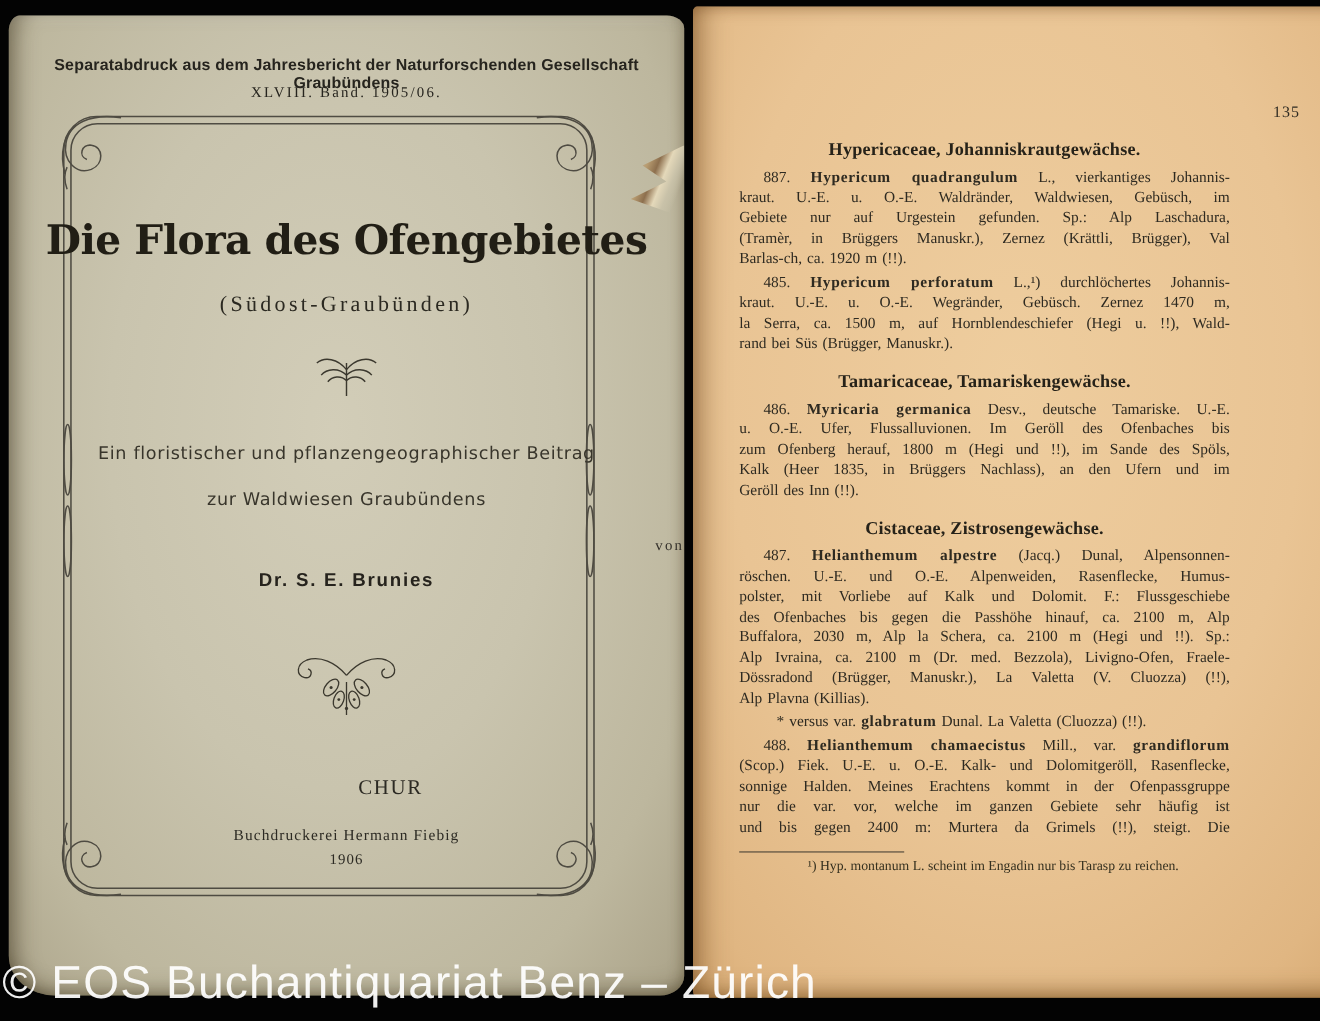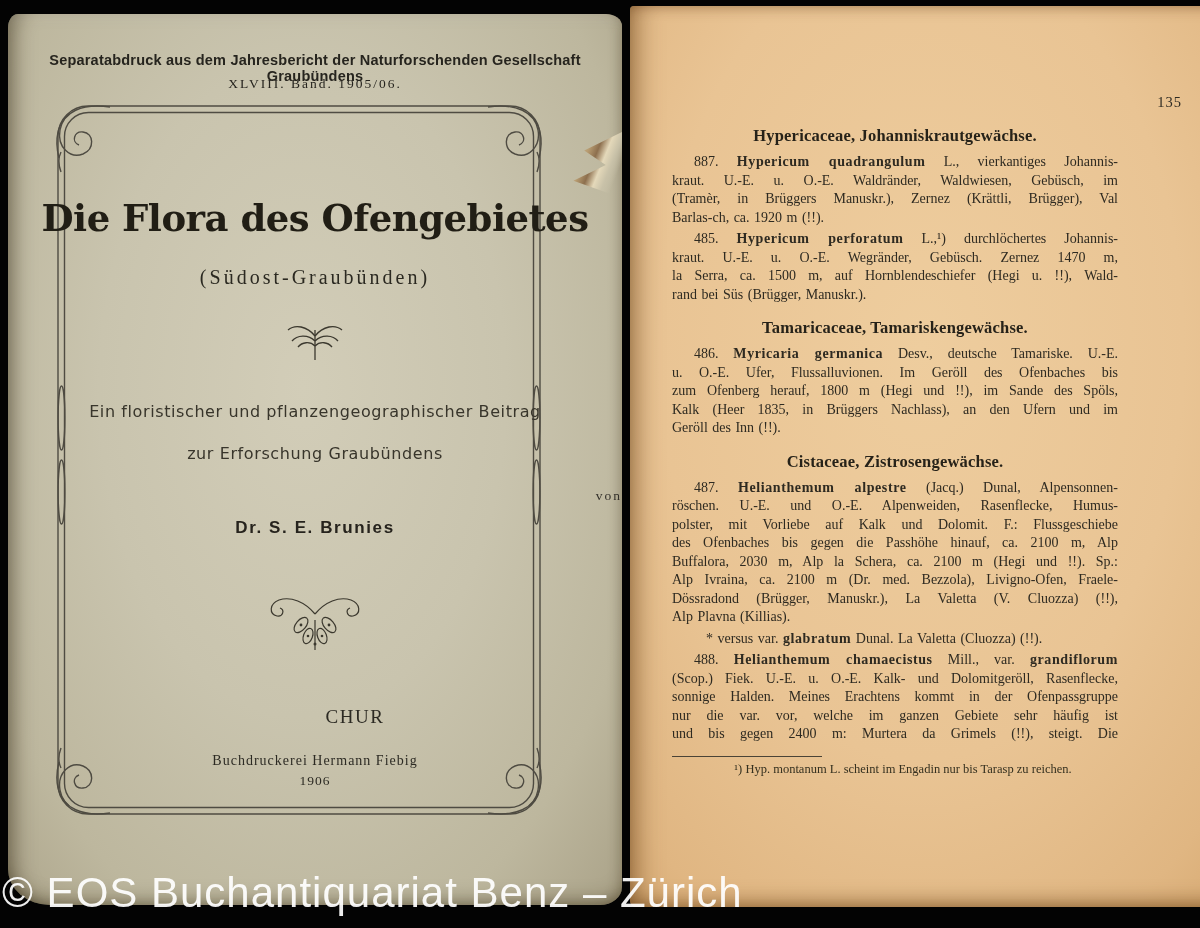--- a/index.html
+++ b/index.html
@@ -100,21 +100,21 @@
       <path d="M32,10 L32,40"></path>
       <path d="M32,16 C24,6 12,4 5,10"></path>
       <path d="M32,16 C40,6 52,4 59,10"></path>
       <path d="M32,21 C25,14 14,15 9,21"></path>
       <path d="M32,21 C39,14 50,15 55,21"></path>
       <path d="M32,26 C27,21 19,22 15,27"></path>
       <path d="M32,26 C37,21 45,22 49,27"></path>
     </svg>
 
     <div class="tag l1">Ein floristischer und pflanzengeographischer Beitrag</div>
-    <div class="tag l2">zur Erforschung Graubündens</div>
+    <div class="tag l2">zur Waldwiesen Graubündens</div>
     <div class="von">von</div>
     <div class="author">Dr. S. E. Brunies</div>
 
     <svg class="orn2" width="96" height="62" viewBox="0 0 96 62" fill="none" stroke="#3b382e" stroke-width="1.2">
       <path d="M48,22 C38,10 24,4 12,8 C2,12 2,22 10,24 C16,25 18,18 13,16"></path>
       <path d="M48,22 C58,10 72,4 84,8 C94,12 94,22 86,24 C80,25 78,18 83,16"></path>
       <ellipse cx="34" cy="33" rx="5" ry="9" transform="rotate(40 34 33)"></ellipse>
       <circle cx="34" cy="33" r="1.4" fill="#3b382e" stroke="none"></circle>
       <ellipse cx="62" cy="33" rx="5" ry="9" transform="rotate(-40 62 33)"></ellipse>
       <circle cx="62" cy="33" r="1.4" fill="#3b382e" stroke="none"></circle>
@@ -134,20 +134,21 @@
   </section>
 
   <section class="page">
     <div class="pagenum">135</div>
     <div class="column">
       <div class="sections">
           <div class="heading">Hypericaceae, Johanniskrautgewächse.</div>
           <div class="para">
             <div class="line first"><span>887. </span><b>Hypericum quadrangulum</b><span> L., vierkantiges Johannis-</span></div>
             <div class="line"><span>kraut. U.-E. u. O.-E. Waldränder, Waldwiesen, Gebüsch, im</span></div>
+            <div class="line"><span>Gebiete nur auf Urgestein gefunden. Sp.: Alp Laschadura,</span></div>
             <div class="line"><span>(Tramèr, in Brüggers Manuskr.), Zernez (Krättli, Brügger), Val</span></div>
             <div class="line endline"><span>Barlas-ch, ca. 1920 m (!!).</span></div>
           </div>
           <div class="para">
             <div class="line first"><span>485. </span><b>Hypericum perforatum</b><span> L.,¹) durchlöchertes Johannis-</span></div>
             <div class="line"><span>kraut. U.-E. u. O.-E. Wegränder, Gebüsch. Zernez 1470 m,</span></div>
             <div class="line"><span>la Serra, ca. 1500 m, auf Hornblendeschiefer (Hegi u. !!), Wald-</span></div>
             <div class="line endline"><span>rand bei Süs (Brügger, Manuskr.).</span></div>
           </div>
           <div class="heading">Tamaricaceae, Tamariskengewächse.</div>

